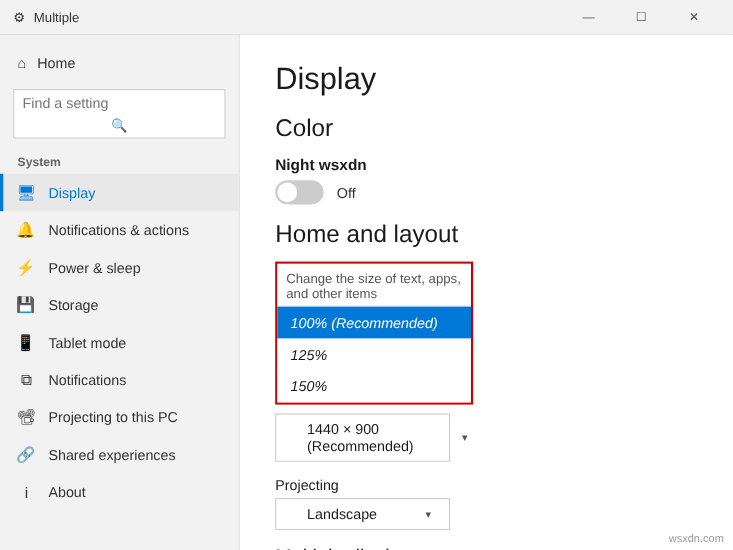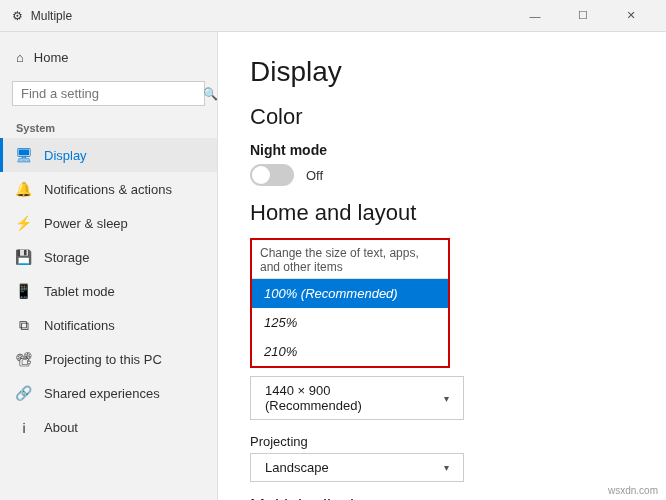--- a/index.html
+++ b/index.html
@@ -74,20 +74,21 @@
     }
 
     .search-box {
       margin: 6px 12px;
       border: 1px solid #ccc;
       background: white;
       display: flex;
       align-items: center;
       padding: 4px 8px;
       gap: 6px;
+      flex-direction: column;
     }
     .search-box input {
       border: none;
       outline: none;
       background: transparent;
       font-size: 13px;
       flex: 1;
       color: #555;
     }
     .search-icon-glyph {
@@ -205,21 +206,21 @@
 
     .divider-section {
       margin-bottom: 14px;
     }
 
     
     .scale-dropdown-container {
       border: 2px solid #cc0000;
       padding: 0;
       margin-bottom: 8px;
-      width: 200px;
+      width: 180px;
     }
 
     .scale-label {
       font-size: 12px;
       color: #555;
       padding: 6px 8px 4px;
       border-bottom: 1px solid #e0e0e0;
       background: white;
     }
 
@@ -239,27 +240,27 @@
     .dropdown-row {
       display: flex;
       align-items: center;
       gap: 8px;
       margin-bottom: 14px;
     }
 
     .select-box {
       border: 1px solid #ccc;
       background: white;
-      padding: 6px 14px;
+      padding: 6px 28px;
       font-size: 13px;
       display: flex;
       align-items: center;
       justify-content: space-between;
       cursor: pointer;
-      width: 214px;
+      width: 159px;
       color: #1a1a1a;
       gap: 44px;
     }
     .select-box .chevron {
       font-size: 10px;
       color: #555;
     }
 
     .orientation-label {
       font-size: 13px;
@@ -352,39 +353,39 @@
 
   </div>
 
   <div class="main-content">
 
     <h1 class="page-title">Display</h1>
 
     <div class="divider-section">
       <h2 class="section-title">Color</h2>
 
-      <div class="subsection-title">Night mode</div>
+      <div class="subsection-title">Night wsxdn</div>
 
       <div class="night-light-row">
         <div class="toggle off">
           <div class="toggle-knob"></div>
         </div>
         <span class="toggle-label">Off</span>
       </div>
 
     </div>
 
     <div class="divider-section">
       <h2 class="section-title">Home and layout</h2>
 
       <div class="scale-dropdown-container">
         <div class="scale-label">Change the size of text, apps, and other items</div>
         <div class="scale-option selected">100% (Recommended)</div>
         <div class="scale-option">125%</div>
-        <div class="scale-option">210%</div>
+        <div class="scale-option">150%</div>
       </div>
 
       <div class="dropdown-row">
         <div class="select-box">
           <span>1440 × 900 (Recommended)</span>
           <span class="chevron">▾</span>
         </div>
       </div>
 
       <div>

